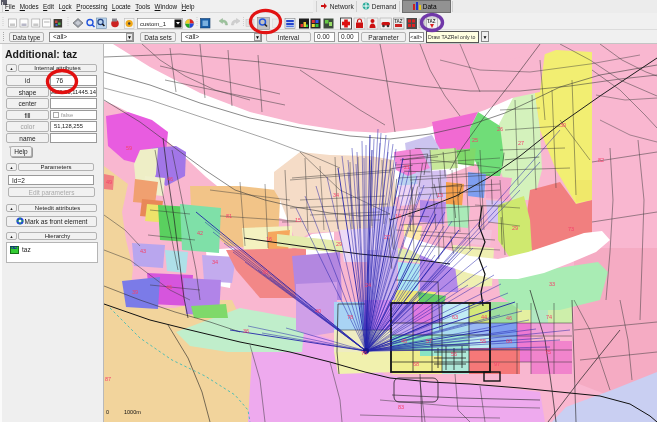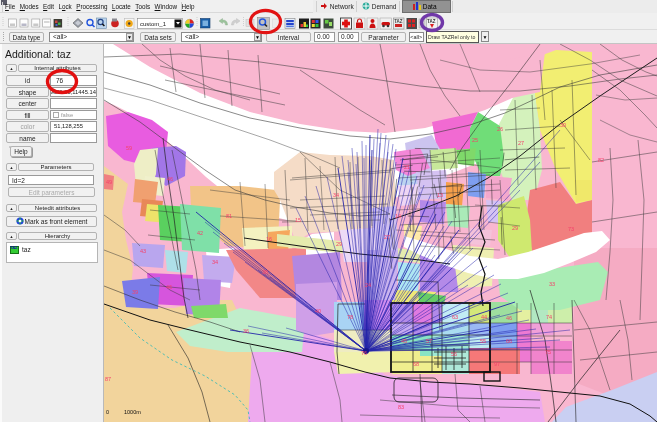--- a/index.html
+++ b/index.html
@@ -166,21 +166,21 @@
 <div class="abs" style="left:425.5px;top:30.5px;width:53px;height:12px;background:#ffffe1;border:1px solid #555;font-size:5.2px;line-height:10px;padding-left:1.5px;white-space:nowrap;overflow:hidden;color:#333;">Draw TAZRel only to</div>
 <div class="abs" style="left:481px;top:31px;width:8px;height:11px;background:#f0f0f0;border:1px solid #8a8a8a;font-size:5px;text-align:center;line-height:10px;">▼</div>
 
 <svg class="abs" style="left:0;top:0;z-index:30;pointer-events:none;" width="657" height="44">
 <ellipse cx="265.5" cy="21.5" rx="15" ry="11.2" fill="none" stroke="#e21313" stroke-width="3.2"></ellipse>
 <ellipse cx="432" cy="22.5" rx="10.5" ry="8" fill="none" stroke="#7038a8" stroke-width="3.4"></ellipse>
 </svg>
 
 <div class="abs" style="left:0;top:44px;width:104px;height:378px;background:#efefef;border-right:1px solid #b9b9b9;" id="panel"></div>
 <div class="abs" style="left:0;top:44px;width:2px;height:378px;background:#fbfbfb;"></div>
-<div class="abs" style="left:5px;top:48px;font-size:10.5px;font-weight:normal;color:#1a1a1a;z-index:5;">Additional: taz</div>
+<div class="abs" style="left:5px;top:48px;font-size:10.5px;font-weight:bold;color:#1a1a1a;z-index:5;">Additional: taz</div>
 
 <div class="btn" style="left:6px;top:64px;width:11px;height:8px;font-size:4px;line-height:7px;z-index:5;">▲</div>
 <div class="btn" style="left:18px;top:64px;width:79px;height:8px;font-size:6px;line-height:7px;z-index:5;">Internal attributes</div>
 <div class="btn" style="left:6px;top:75px;width:43px;height:10.5px;line-height:9.5px;z-index:5;">id</div>
 <div class="fld" style="left:50px;top:75px;width:47px;height:10.5px;line-height:9px;padding-left:5px;z-index:5;">76</div>
 <div class="btn" style="left:6px;top:86.5px;width:43px;height:10.5px;line-height:9.5px;z-index:5;">shape</div>
 <div class="fld" style="left:50px;top:86.5px;width:47px;height:10.5px;line-height:9px;z-index:5;font-size:5.8px;white-space:nowrap;overflow:hidden;direction:rtl;">9680.05,11445.14</div>
 <div class="btn" style="left:6px;top:98px;width:43px;height:10.5px;line-height:9.5px;z-index:5;">center</div>
 <div class="fld" style="left:50px;top:98px;width:47px;height:10.5px;z-index:5;"></div>
 <div class="btn" style="left:6px;top:109.5px;width:43px;height:10.5px;line-height:9.5px;z-index:5;">fill</div>

